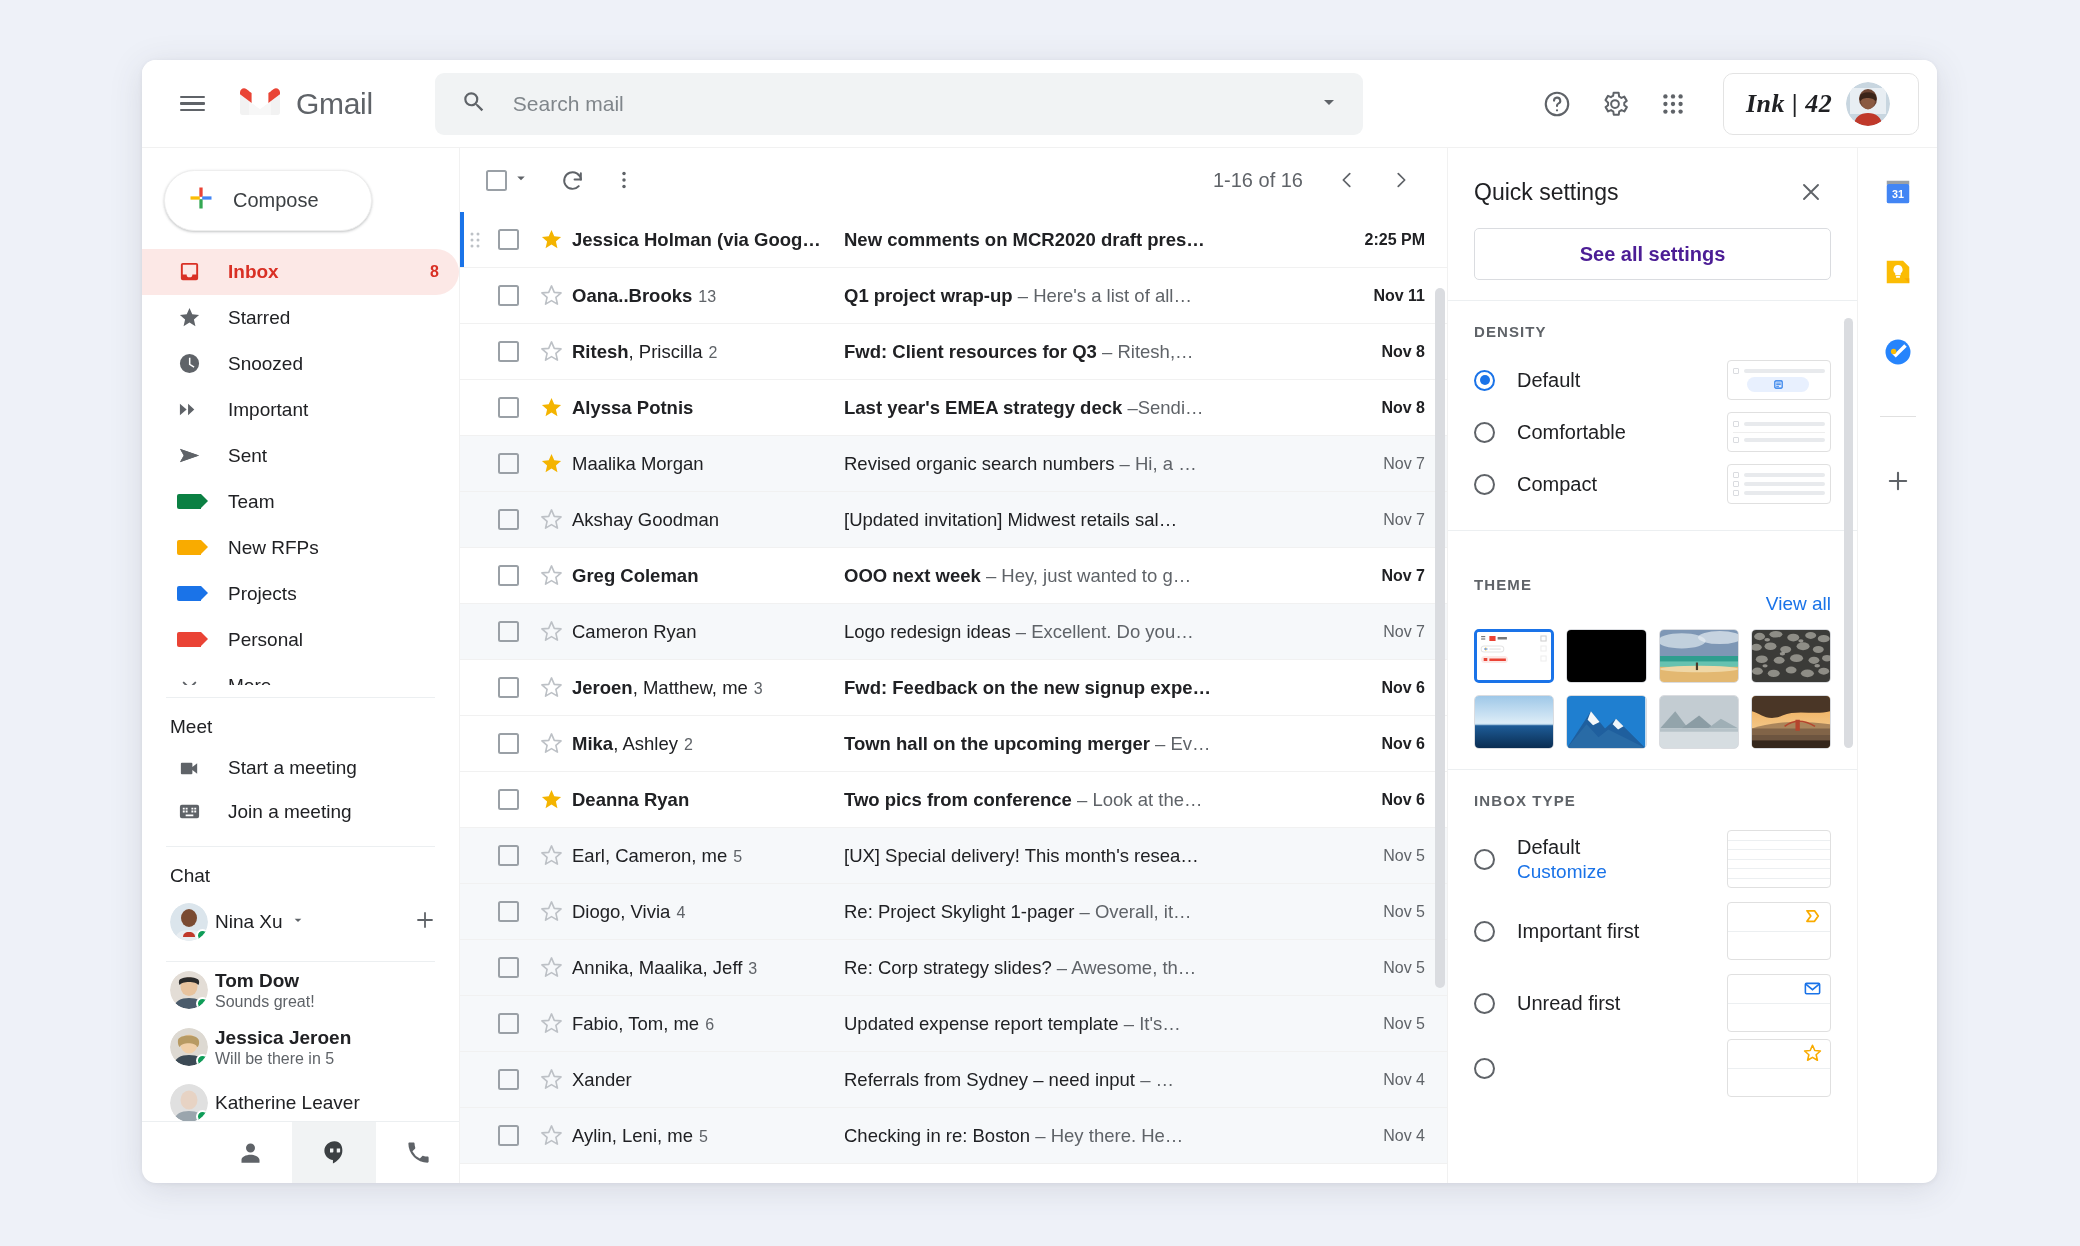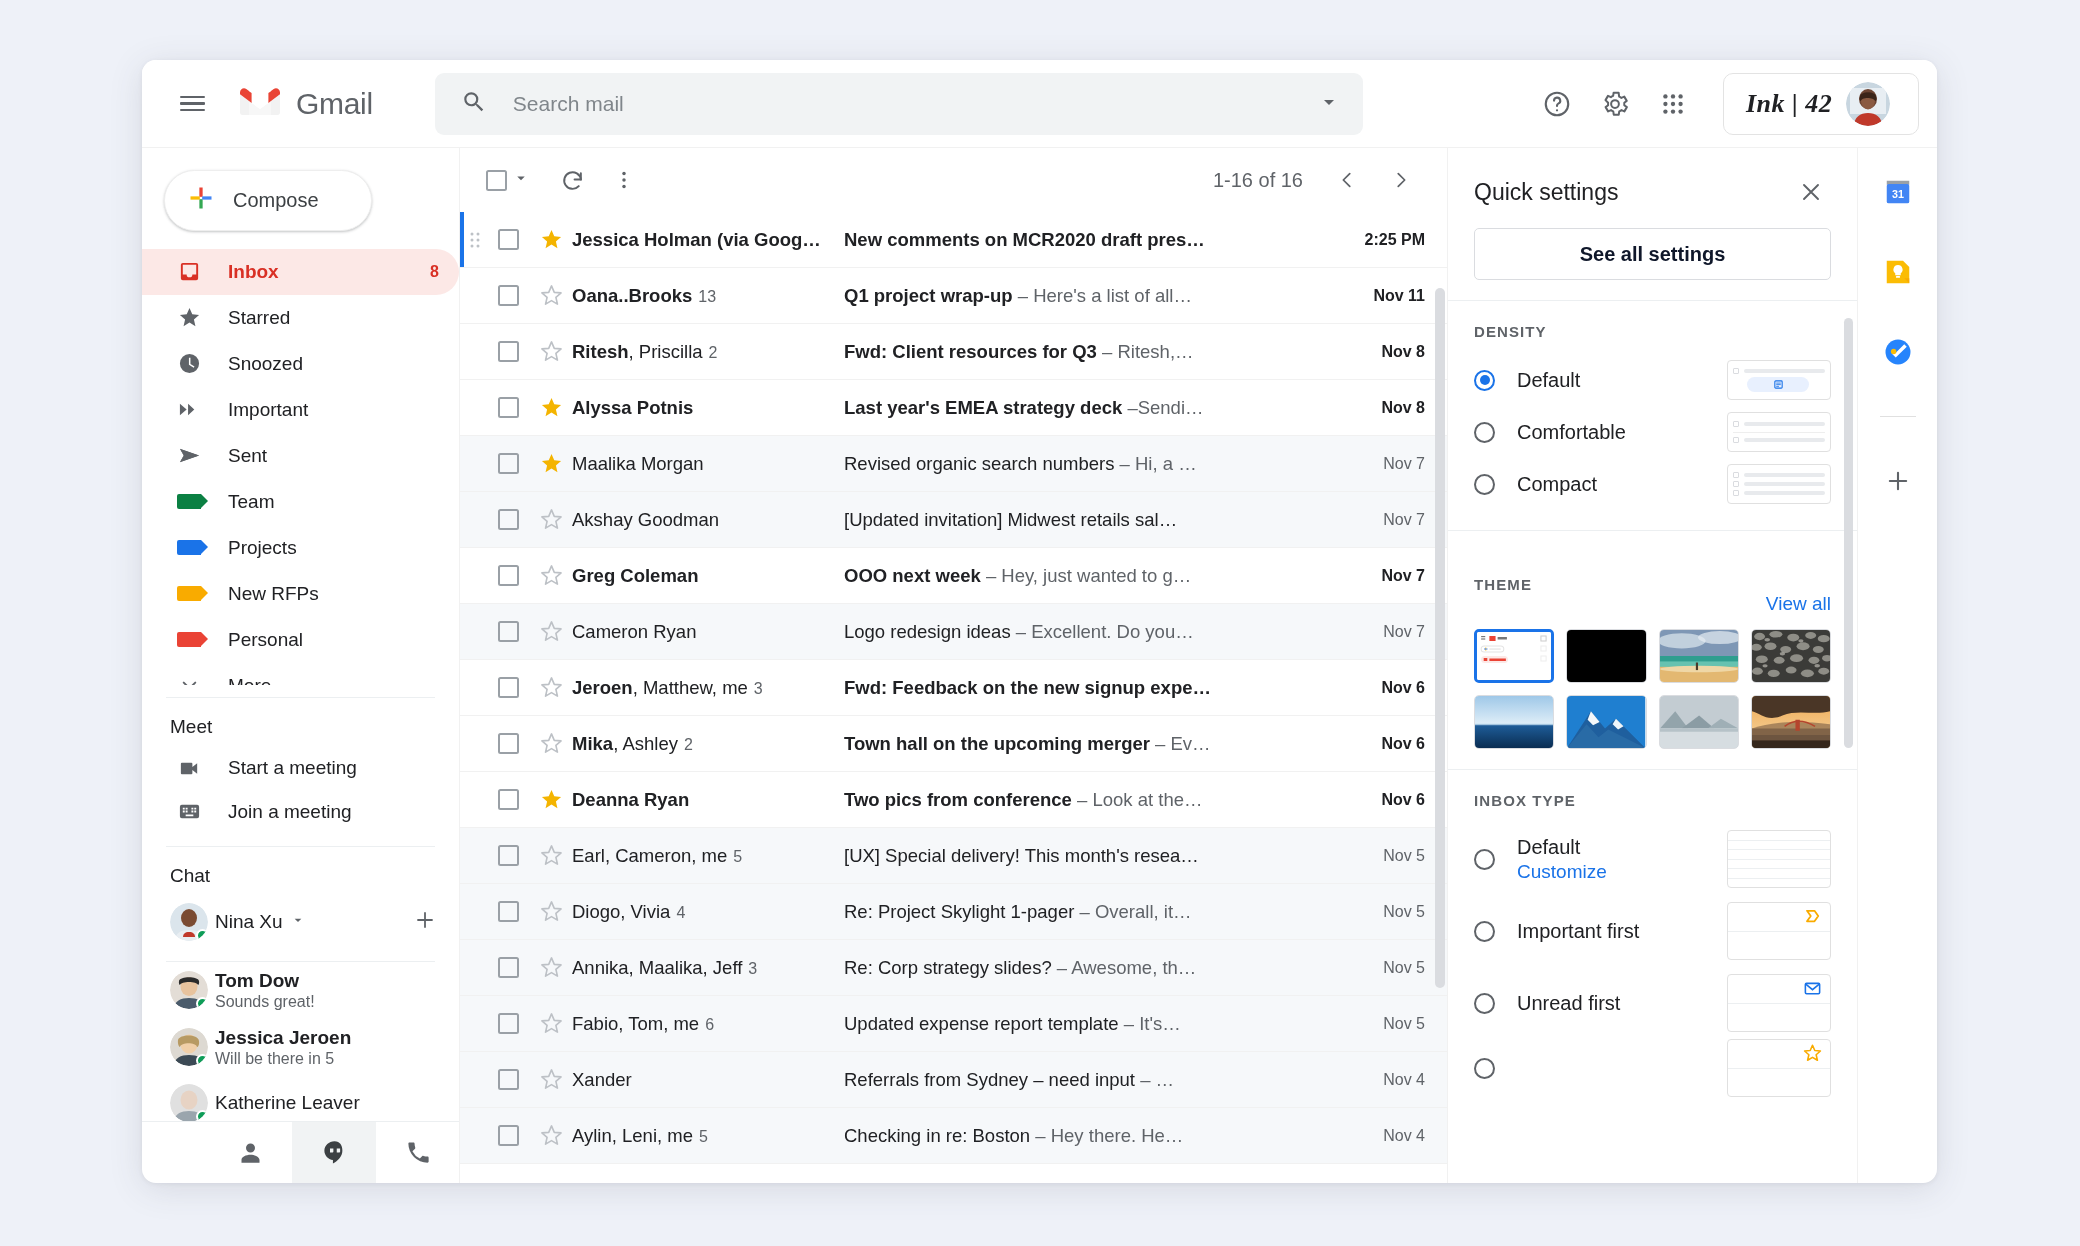--- a/index.html
+++ b/index.html
@@ -179,21 +179,21 @@
     width: 410px; flex: 0 0 410px;
     border-left: 1px solid #f1f1f1;
     display:flex; flex-direction: column; min-height:0; position: relative;
   }
   .qs-head { padding: 24px 26px 16px 26px; display:flex; align-items:center; }
   .qs-title { font-size: 23px; color:#202124; }
   .qs-close { margin-left:auto; width:40px; height:40px; border-radius:50%; display:flex; align-items:center; justify-content:center; cursor:pointer; }
   .see-all {
     margin: 0 26px 20px 26px; height: 52px; border:1px solid #dadce0; border-radius: 5px;
     display:flex; align-items:center; justify-content:center; cursor:pointer;
-    color:#0f172a; font-size: 20px; font-weight: bold;
+    color:#4c1d95; font-size: 20px; font-weight: bold;
   }
   .qs-body { flex:1; overflow:hidden; border-top:1px solid #eceff1; position:relative; }
   .qs-sec { padding: 22px 26px 20px 26px; border-bottom: 1px solid #eceff1; }
   .qs-sec-head { display:flex; align-items:center; margin-bottom: 14px; }
   .qs-sec-title { font-size:15px; letter-spacing:1.1px; color:#5f6368; font-weight: 600;}
   .qs-sec-link { margin-left:auto; color:#1a73e8; font-size: 19px; cursor:pointer;margin-top:40px; }
 
   .radio-row { display:flex; align-items:center; height: 52px; cursor:pointer; }
   .radio {
     width:21px; height:21px; border-radius:50%; border:2px solid #5f6368;
@@ -396,29 +396,29 @@
           <span class="lbl">Sent</span>
         </div>
         <div class="nav-item">
           <span class="ico">
               <span class="lbl-tag" style="background:#0b8043;color:#0b8043"></span>
             </span>
           <span class="lbl">Team</span>
         </div>
         <div class="nav-item">
           <span class="ico">
-              <span class="lbl-tag" style="background:#1a73e8;color:#1a73e8"></span>
-            </span>
-          <span class="lbl">Projects</span>
+              <span class="lbl-tag" style="background:#f9ab00;color:#f9ab00"></span>
+            </span>
+          <span class="lbl">New RFPs</span>
         </div>
         <div class="nav-item">
           <span class="ico">
-              <span class="lbl-tag" style="background:#f9ab00;color:#f9ab00"></span>
-            </span>
-          <span class="lbl">New RFPs</span>
+              <span class="lbl-tag" style="background:#1a73e8;color:#1a73e8"></span>
+            </span>
+          <span class="lbl">Projects</span>
         </div>
         <div class="nav-item">
           <span class="ico">
               <span class="lbl-tag" style="background:#ea4335;color:#ea4335"></span>
             </span>
           <span class="lbl">Personal</span>
         </div>
         <div class="nav-item">
           <span class="ico">
             <svg width="23" height="23" viewBox="0 0 24 24" fill="none" stroke="#5f6368" stroke-width="2" stroke-linecap="round">

